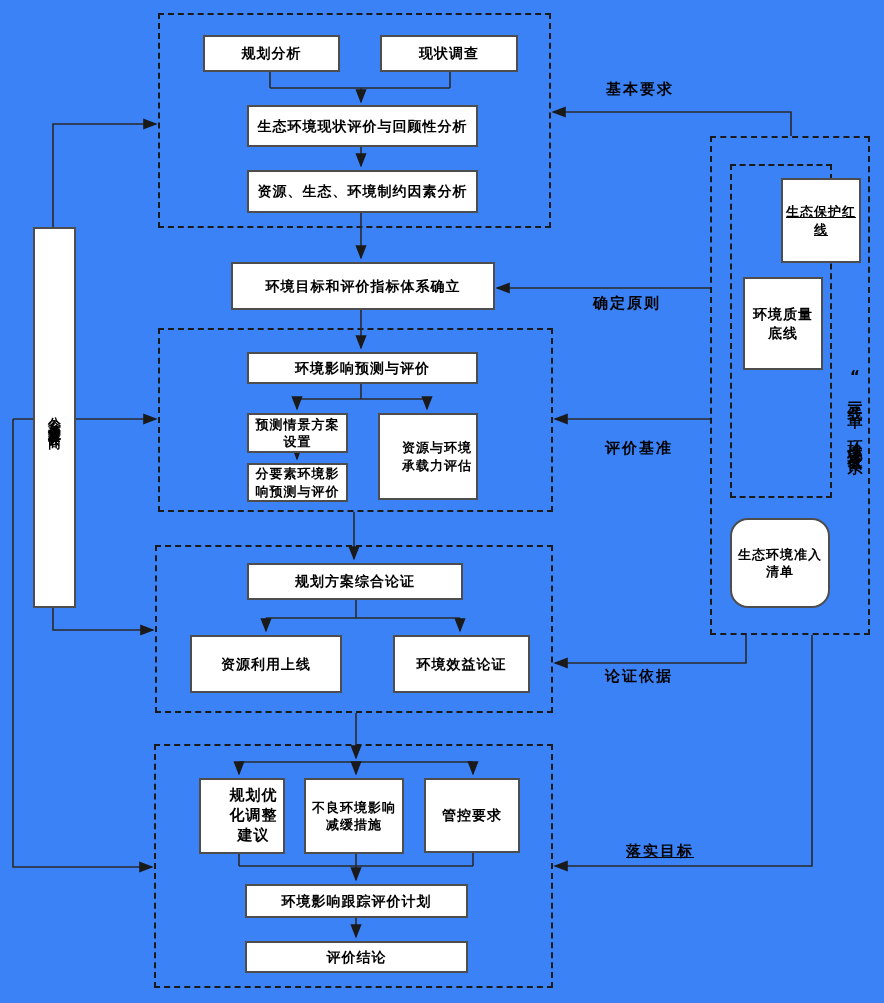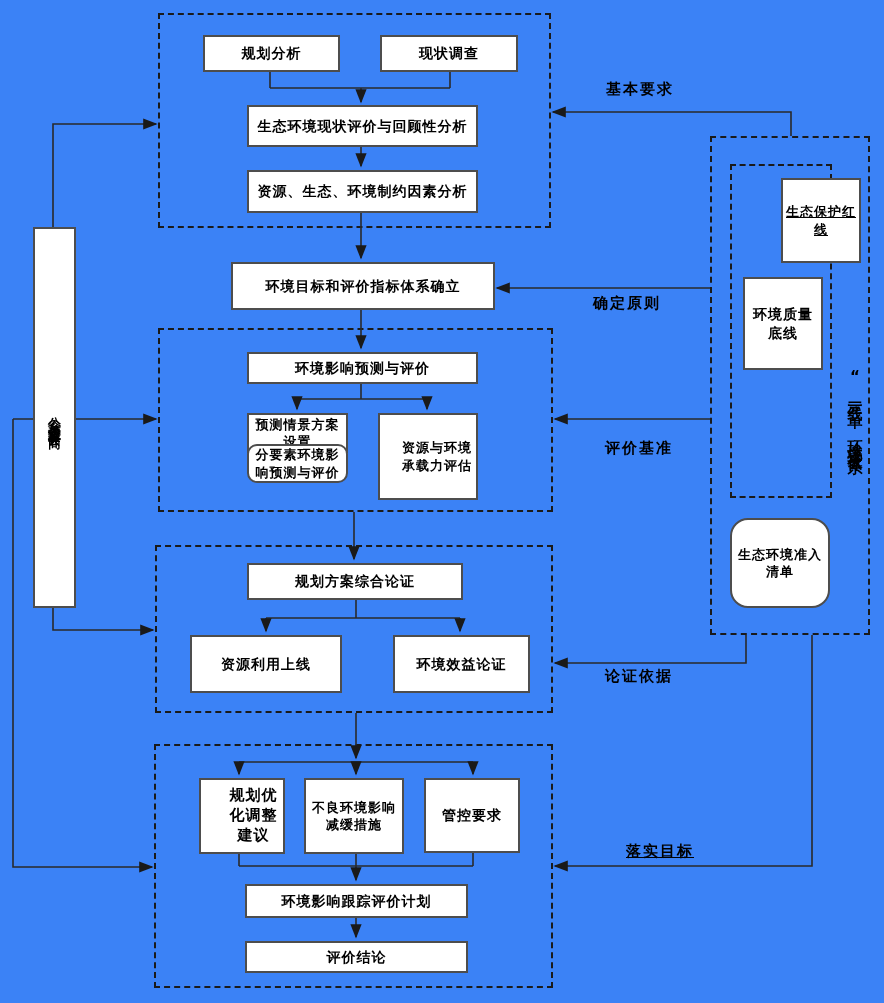--- a/index.html
+++ b/index.html
@@ -93,21 +93,21 @@
 
   <div class="box" style="left:203px;top:35px;width:137px;height:37px;">规划分析</div>
   <div class="box" style="left:380px;top:35px;width:138px;height:37px;">现状调查</div>
   <div class="box" style="left:247px;top:105px;width:231px;height:42px;">生态环境现状评价与回顾性分析</div>
   <div class="box" style="left:247px;top:170px;width:231px;height:43px;">资源、生态、环境制约因素分析</div>
 
   <div class="box" style="left:231px;top:262px;width:264px;height:48px;">环境目标和评价指标体系确立</div>
 
   <div class="box" style="left:247px;top:352px;width:231px;height:32px;">环境影响预测与评价</div>
   <div class="box" style="left:247px;top:413px;width:101px;height:40px;font-size:13px;">预测情景方案设置</div>
-  <div class="box" style="left:247px;top:444px;width:101px;height:39px;font-size:13px;border-radius:10px;">分要素环境影响预测与评价</div>
+  <div class="box" style="left:247px;top:463px;width:101px;height:39px;font-size:13px;">分要素环境影响预测与评价</div>
   <div class="box" style="left:378px;top:413px;width:100px;height:87px;font-size:13px;padding-left:20px;">资源与环境承载力评估</div>
 
   <div class="box" style="left:247px;top:563px;width:216px;height:37px;">规划方案综合论证</div>
   <div class="box" style="left:190px;top:635px;width:152px;height:58px;">资源利用上线</div>
   <div class="box" style="left:393px;top:635px;width:137px;height:58px;">环境效益论证</div>
 
   <div class="box" style="left:199px;top:778px;width:86px;height:76px;font-size:15px;padding-left:25px;">规划优化调整建议</div>
   <div class="box" style="left:304px;top:778px;width:100px;height:76px;font-size:13px;">不良环境影响减缓措施</div>
   <div class="box" style="left:424px;top:778px;width:96px;height:75px;">管控要求</div>
   <div class="box" style="left:245px;top:884px;width:223px;height:34px;">环境影响跟踪评价计划</div>

